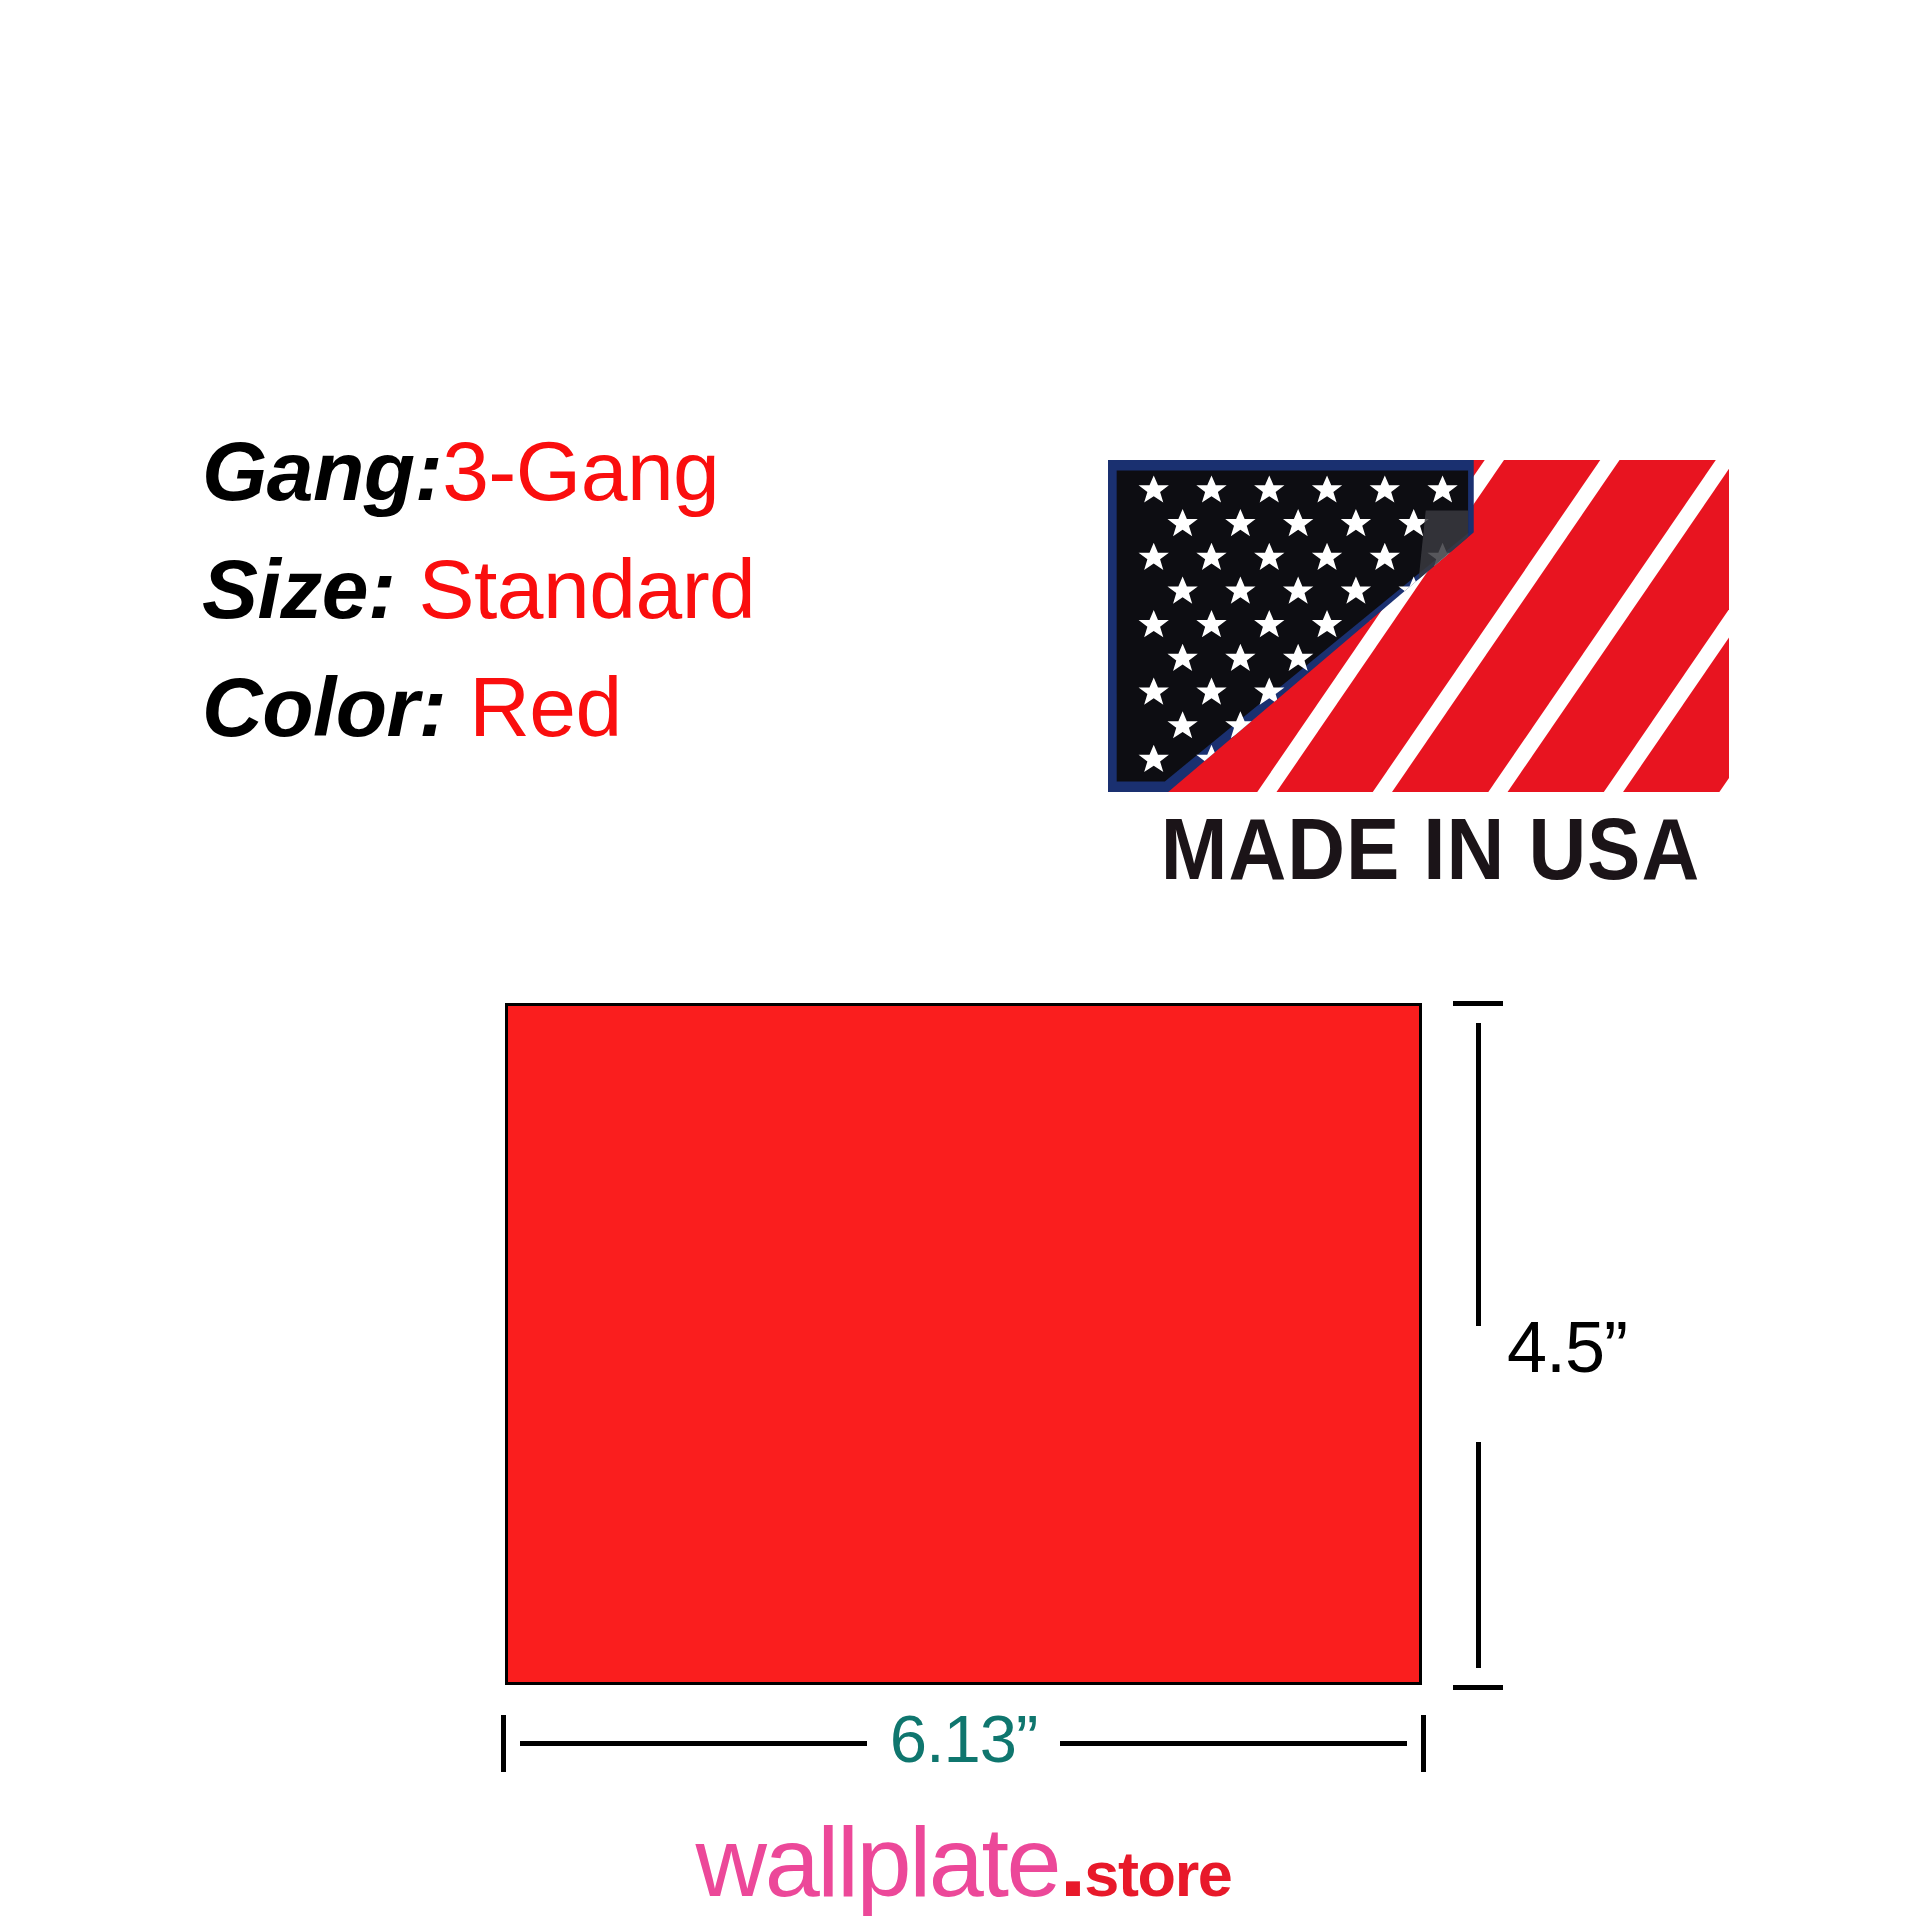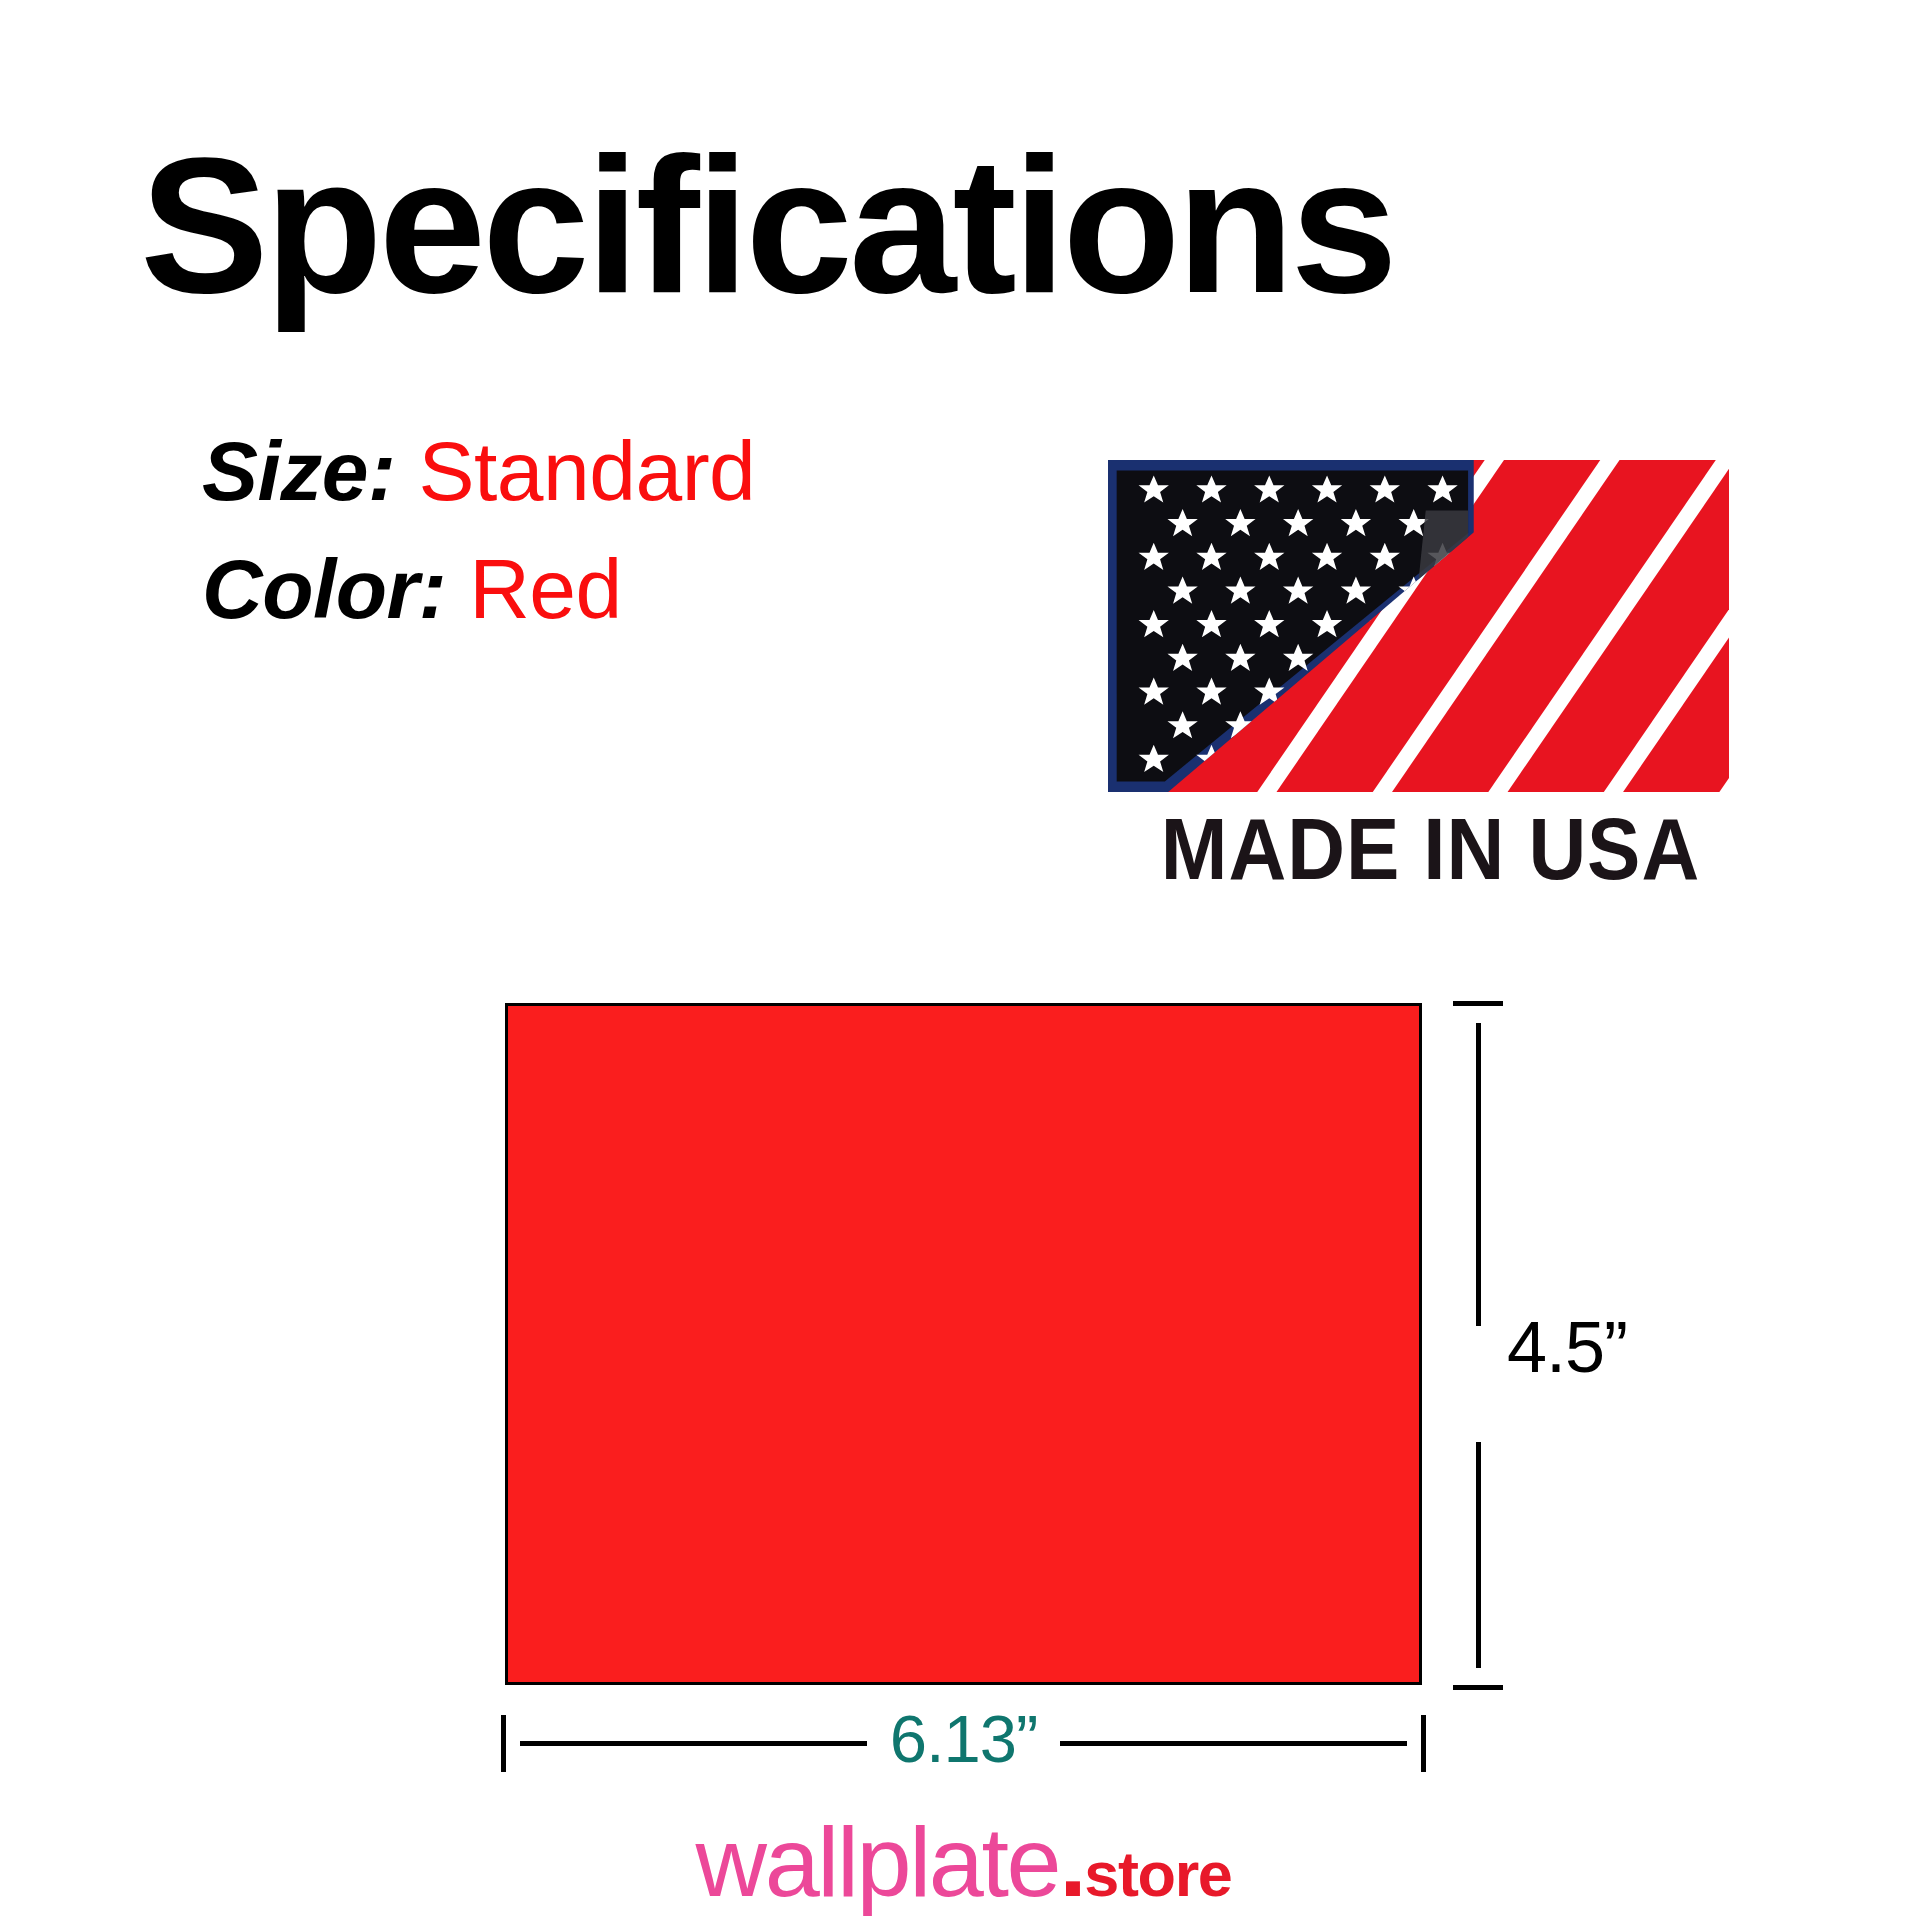--- a/index.html
+++ b/index.html
@@ -198,24 +198,26 @@
     font-weight: 700;
     color: #E8192A;
     letter-spacing: -1.4px;
   }
 </style>
 </head>
 <body>
 
 <div id="page">
 
-  <div id="spec-title">Specifications</div>
 
   <div id="spec-list">
 
+    <div class="spec-row">
+      <span class="spec-label">Gang:</span><span class="spec-label"></span><span class="spec-value">3-Gang</span>
+    </div>
 
     <div class="spec-row">
       <span class="spec-label">Size:</span><span class="spec-label"> </span><span class="spec-value">Standard</span>
     </div>
 
     <div class="spec-row">
       <span class="spec-label">Color:</span><span class="spec-label"> </span><span class="spec-value">Red</span>
     </div>
 
 

